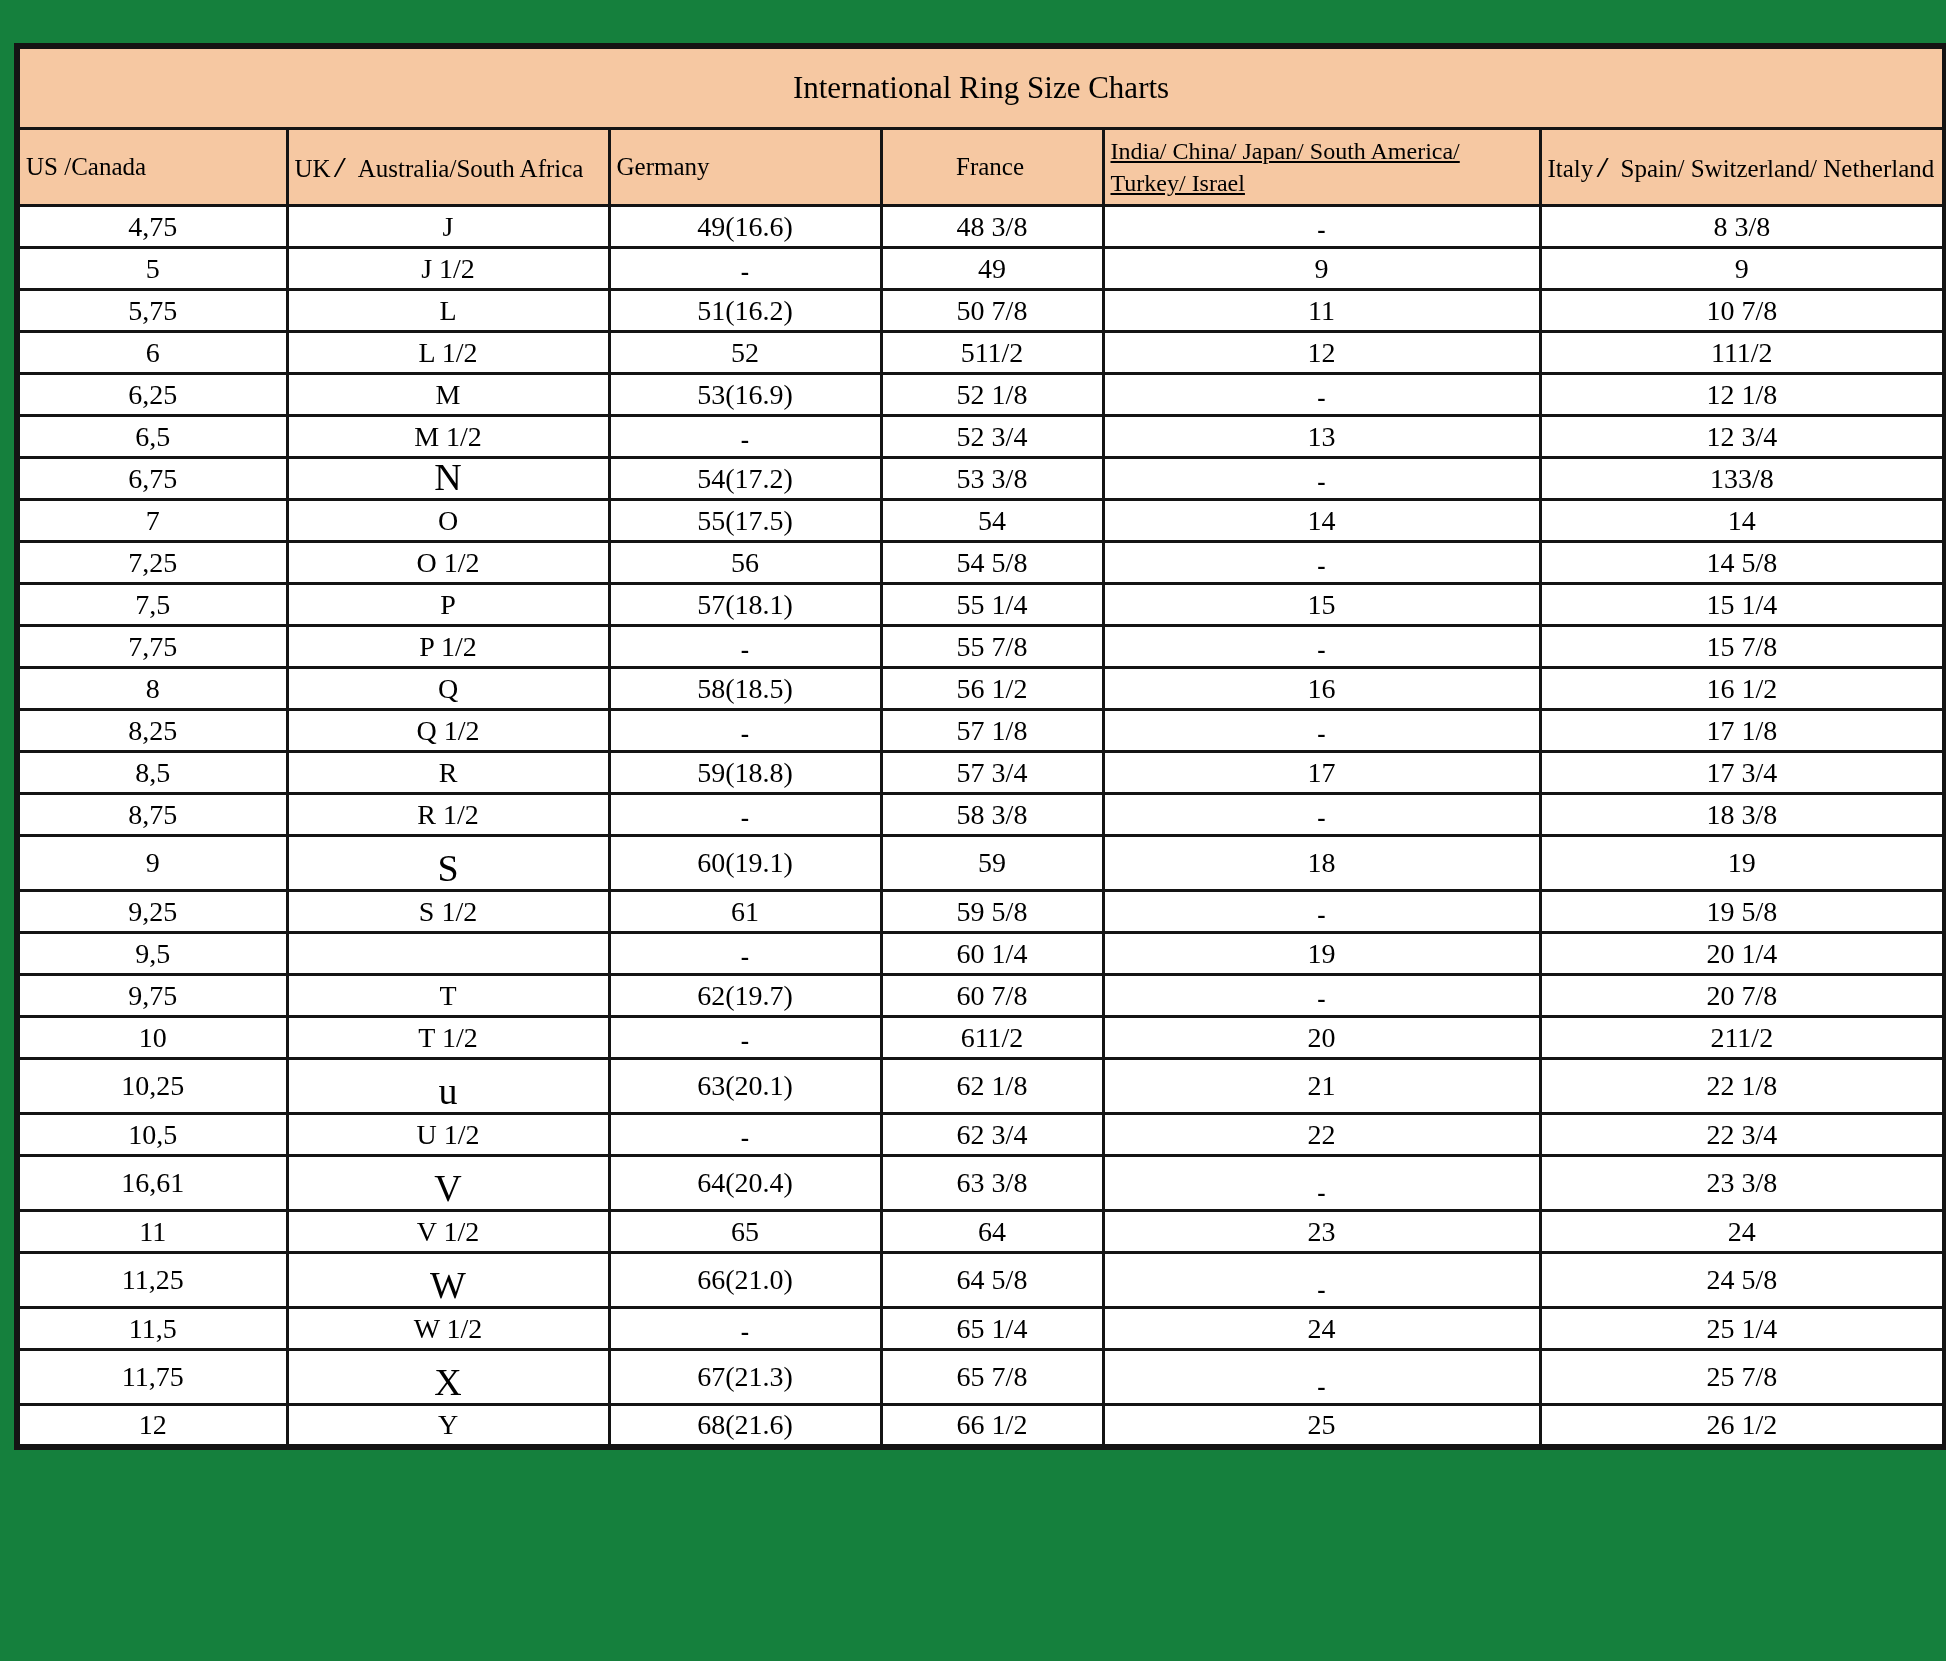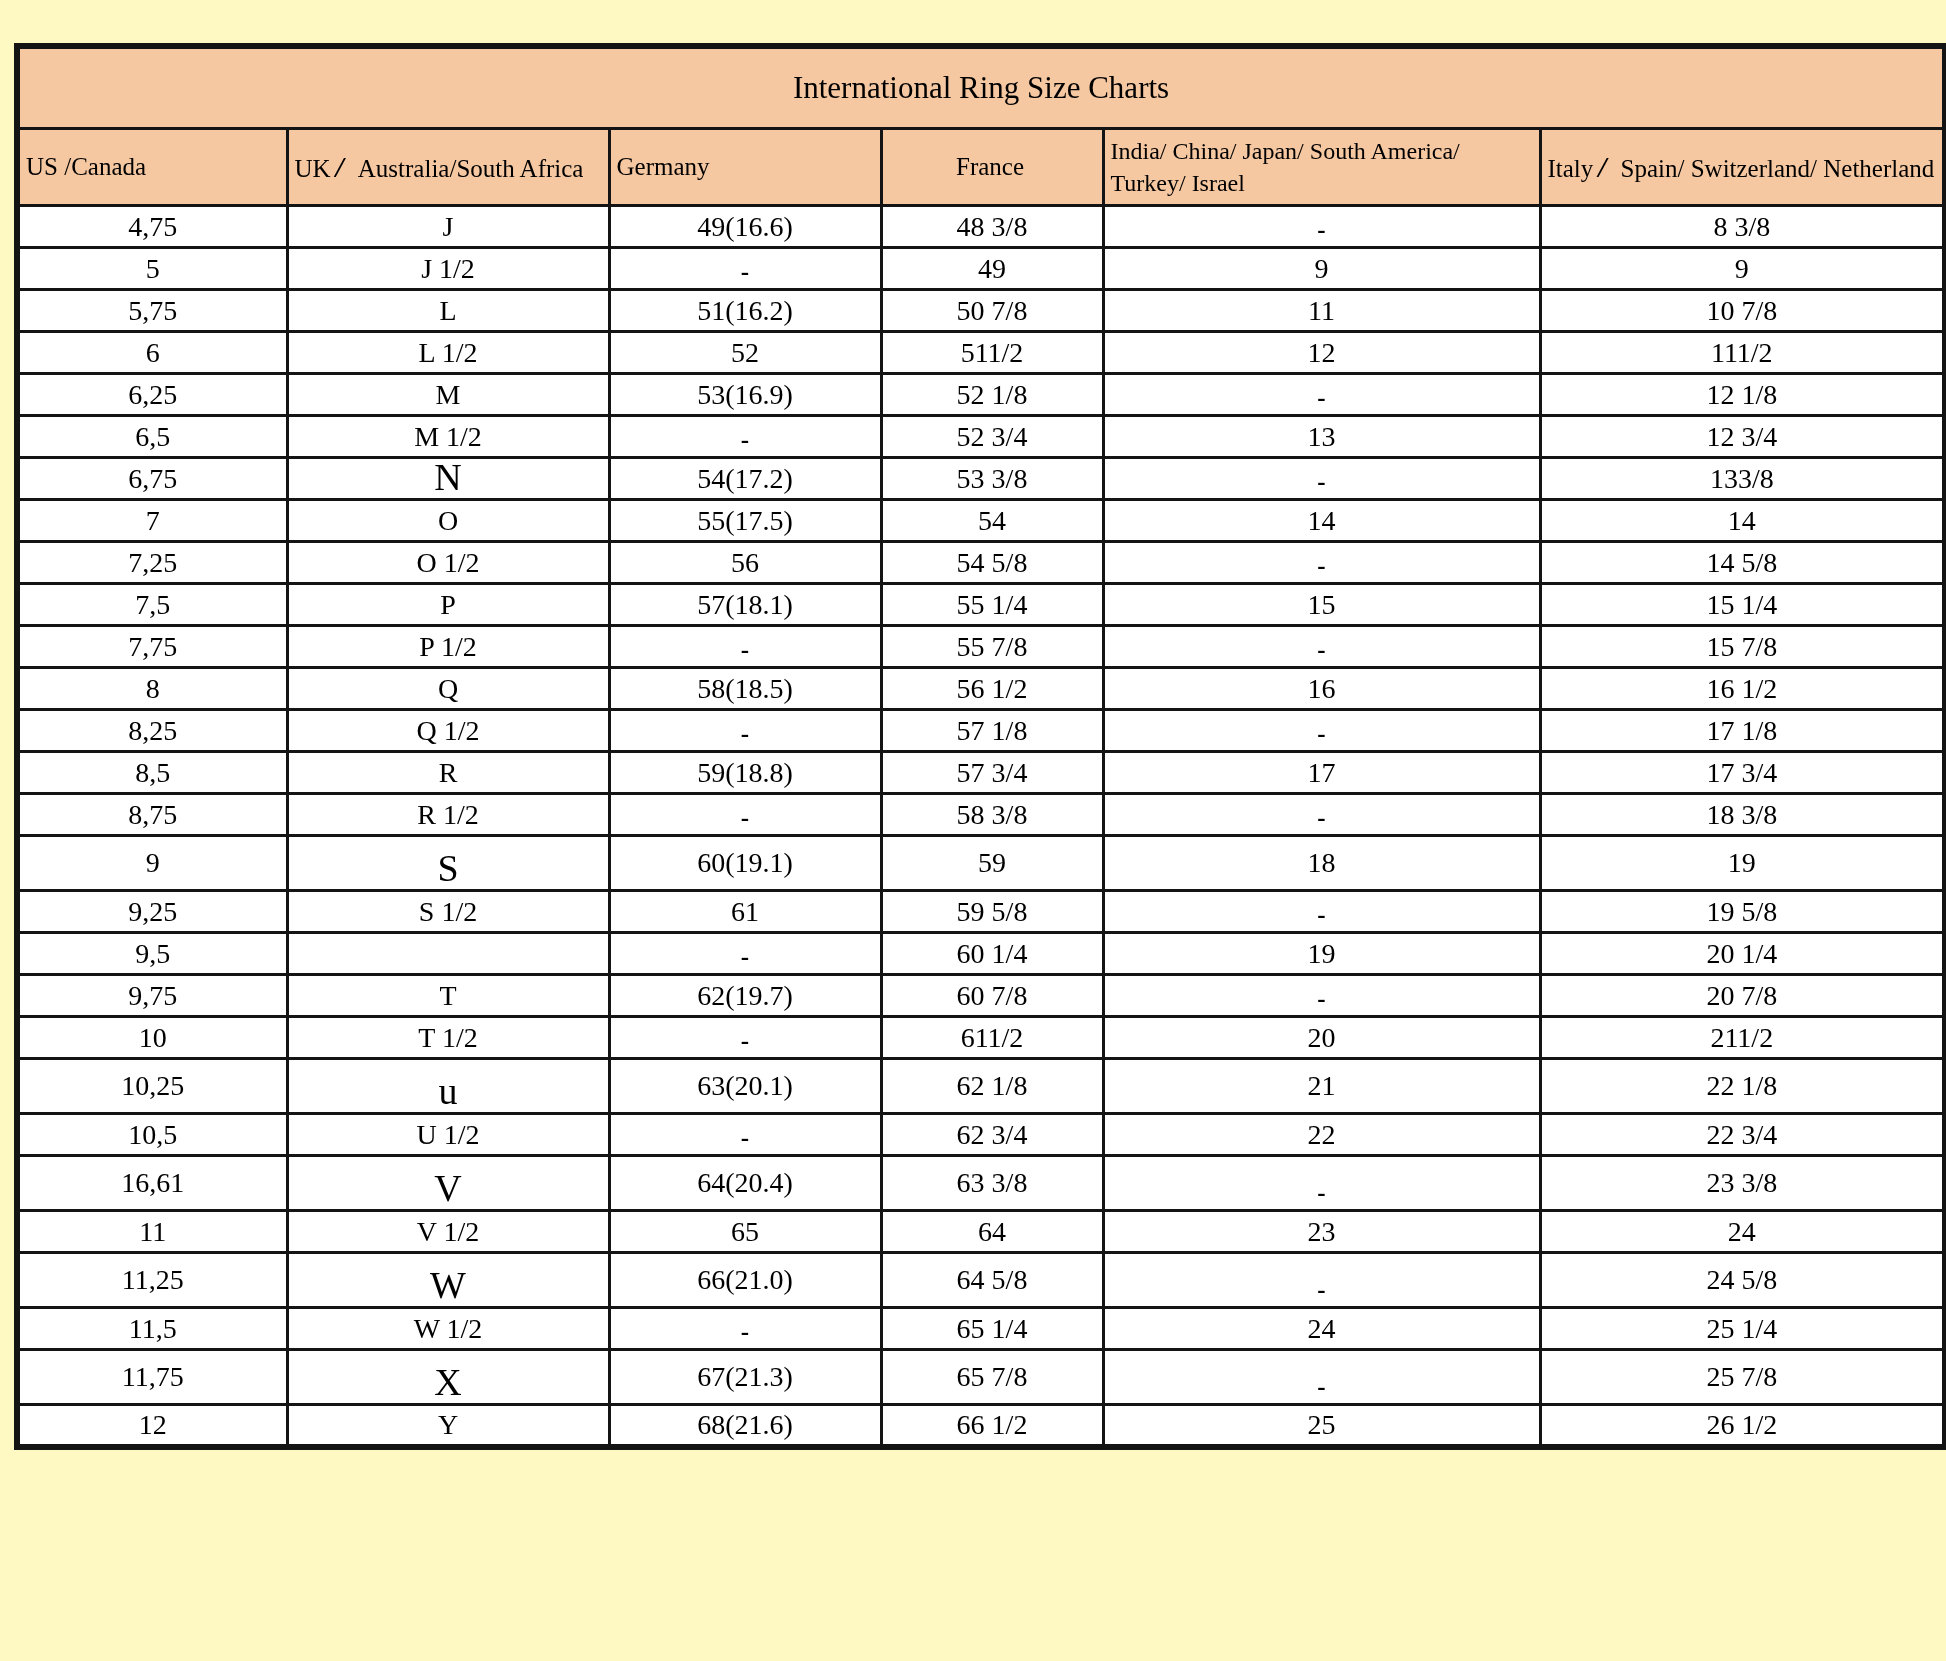--- a/index.html
+++ b/index.html
@@ -1,20 +1,20 @@
 <!DOCTYPE html>
 <html style="--header-bg: #F6C8A2; --border: #141414;"><head>
 <meta charset="utf-8">
 <style>
   html, body { margin: 0; padding: 0; background: #ffffff; }
   .page {
     position: relative;
     width: 1946px;
     height: 1661px;
-    background: #fef9c3;
+    background: #15803d;
     overflow: hidden;
     font-family: "Liberation Serif", serif;
     color: #000000;
   }
   table.ring-table {
     position: absolute;
     left: 14px;
     top: 43px;
     width: 1928px;
     border-collapse: collapse;
@@ -37,21 +37,21 @@
   tr.colhead-row th {
     background: var(--header-bg, #F6C8A2);
     height: 70px;
     font-weight: normal;
     font-size: 25px;
     text-align: left;
     vertical-align: middle;
     padding: 2px 4px 2px 6px;
   }
   tr.colhead-row th.center { text-align: center; padding-left: 0; }
-  tr.colhead-row th.two-line { font-size: 24px; line-height: 1.35; }
+  tr.colhead-row th.two-line { font-size: 24px; line-height: 1.35; text-decoration: underline; }
   .slash {
     font-weight: bold;
     font-style: italic;
     font-size: 1.18em;
     margin: 0 14px 0 5px;
   }
   tbody tr { height: 42px; }
   tbody tr.tall { height: 55px; }
   tbody td {
     text-align: center;

